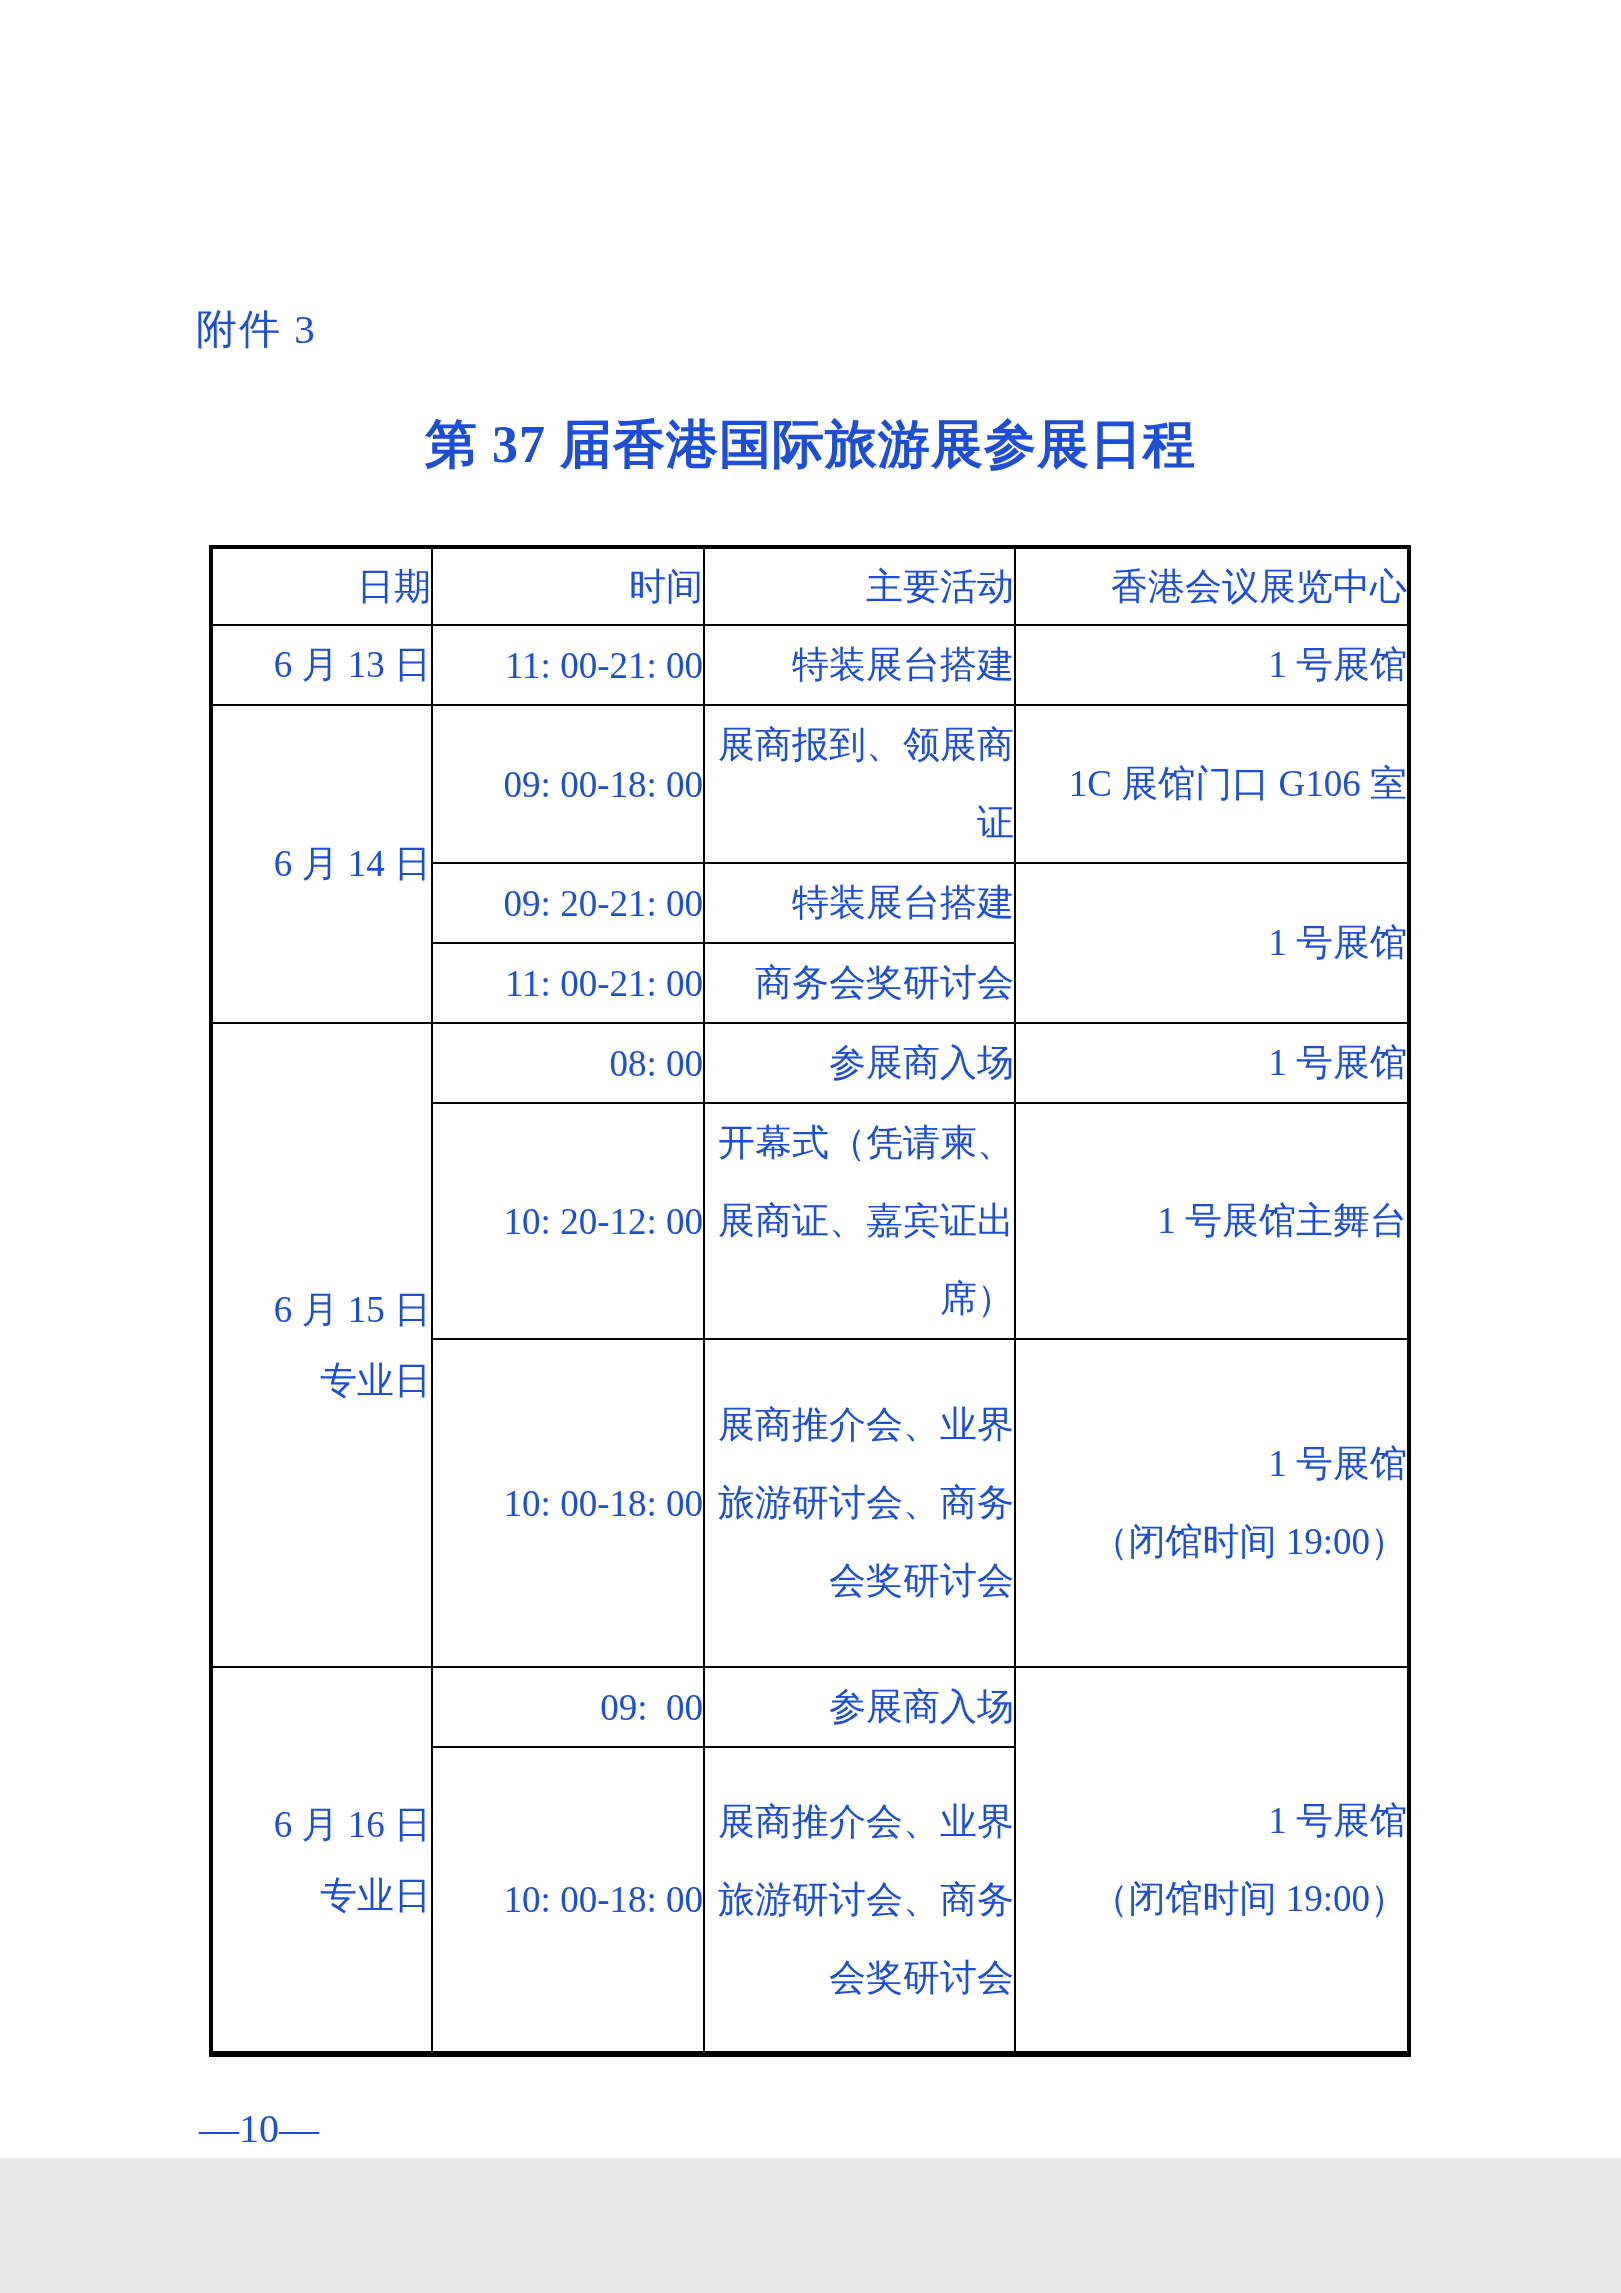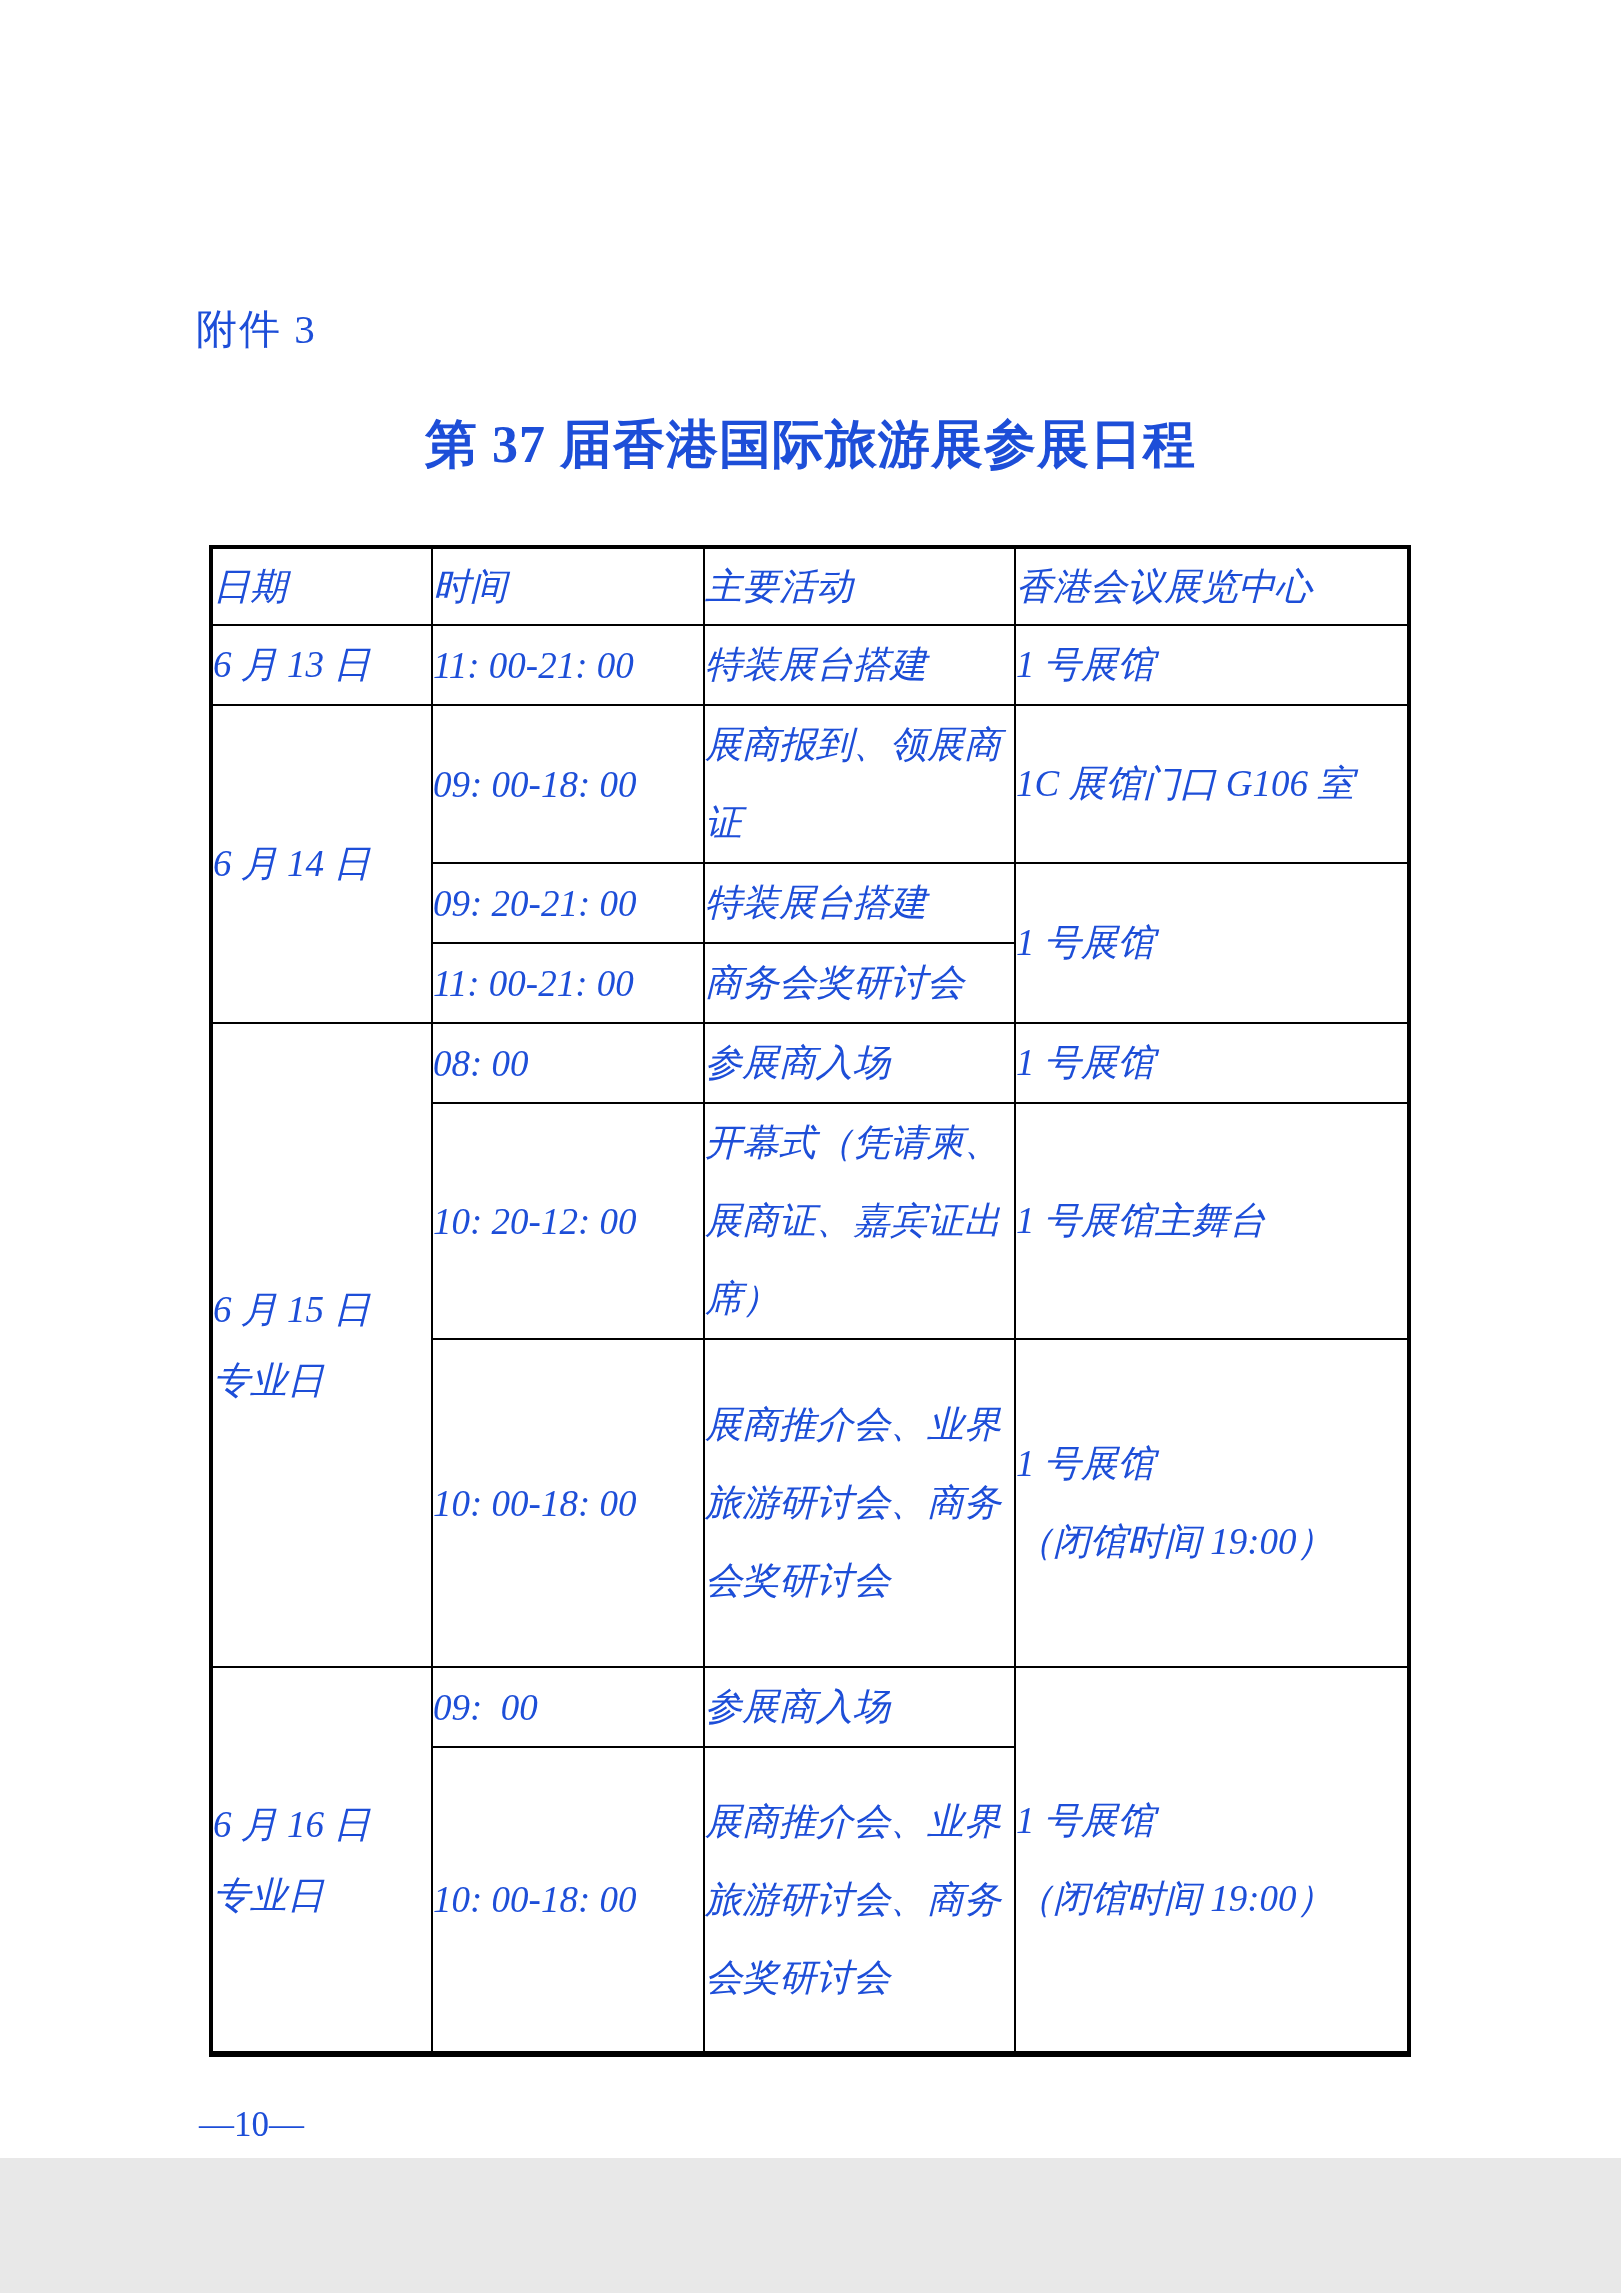--- a/index.html
+++ b/index.html
@@ -30,37 +30,36 @@
     position:absolute;
     left:209px;top:545px;
     width:1198px;
     table-layout:fixed;
     border-collapse:collapse;
     border:4.9px solid #000;
     border-bottom-width:6.9px;
   }
   table.schedule td{
     border:2.9px solid #000;
-    text-align:left;
+    text-align:right;
     vertical-align:middle;
     font-size:37px;
     padding:0;
     overflow:hidden;
-    font-style:italic;
   }
   td.hdr{font-size:39px;}
   td.thick-bottom{border-bottom-width:5.9px;}
   td.time{white-space:pre-wrap;}
   td.act{padding:0 41px;line-height:78px;margin-left:23px;}
   td.loc{line-height:78px;margin-top:24px;}
   .two-line div{line-height:71px;}
   .footer-num{
     position:absolute;
     left:199px;top:2105px;
-    font-size:35px;
+    font-size:40px;
   }
 </style>
 </head>
 <body>
 
 <div class="page">
 
   <div class="attachment">附件 3</div>
 
   <div class="doc-title">第 37 届香港国际旅游展参展日程</div>

